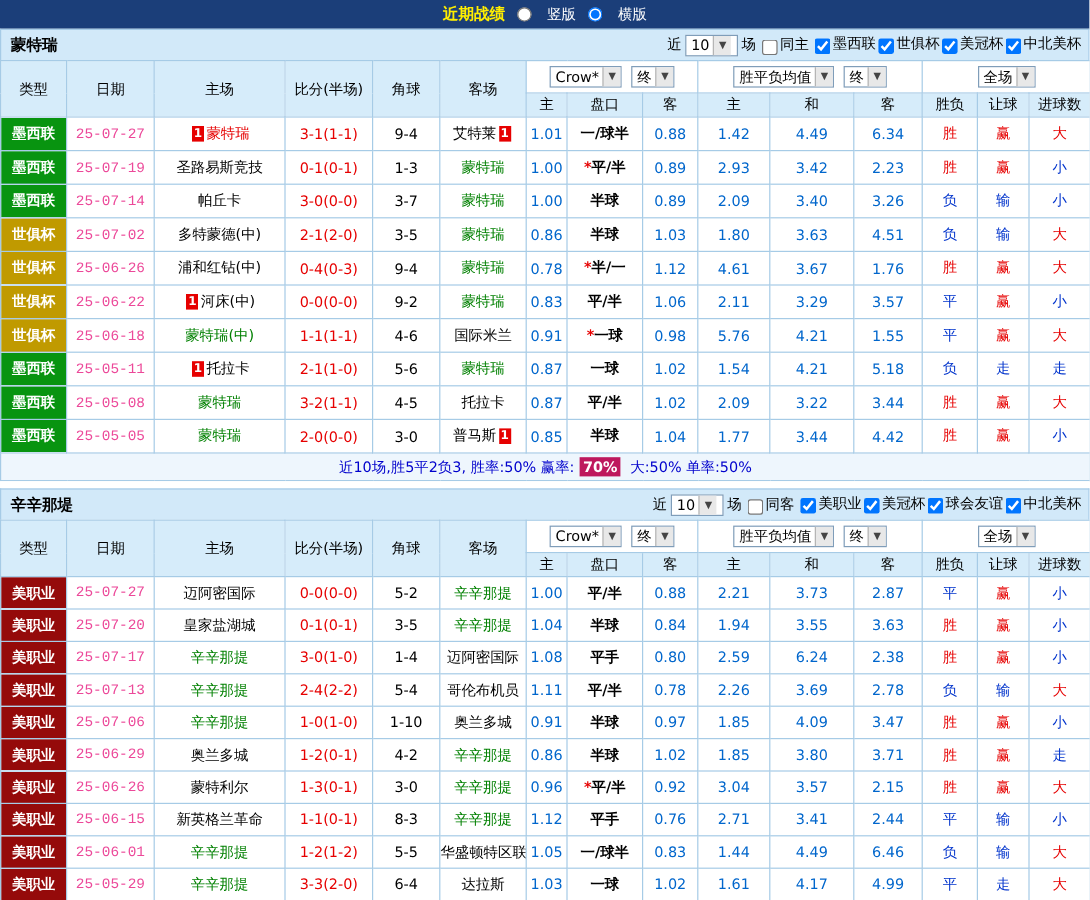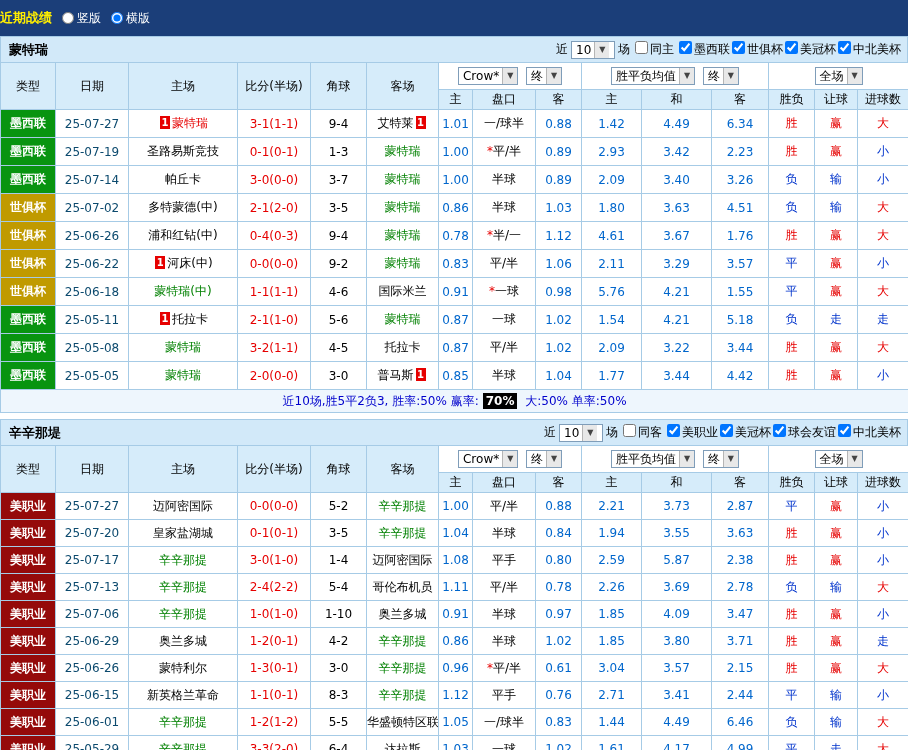--- a/index.html
+++ b/index.html
@@ -5,34 +5,34 @@
 <style>
   * { box-sizing: border-box; }
   html,body { margin:0; padding:0; }
   body {
     width:908px; height:750px; overflow:hidden; background:#fff;
     font-family:"DejaVu Sans","Liberation Sans",sans-serif;
     font-size:12px; color:#000;
   }
   
   .topbar {
-    height:36px; background:#1b3e79; color:#fff;
-    display:flex; align-items:center; gap:10px;
+    height:24px; background:#1b3e79; color:#fff;
+    display:flex; align-items:center; justify-content:center; gap:10px;
   }
   .tb-title { color:#ffee00; font-weight:bold; font-size:13px; }
-  .tb-radio { display:inline-flex; align-items:center; gap:3px; color:#fff; cursor:pointer; }
+  .tb-radio { display:inline-flex; align-items:center; gap:13px; color:#fff; cursor:pointer; }
   .tb-radio input { margin:0; width:12px; height:12px; }
   
   .sec-head {
     height:26px; background:#d2e9f9; border:1px solid #a6cbe6; border-bottom:none;
     display:flex; align-items:center; justify-content:space-between; padding:0 6px 0 8px;
   }
   .team-name { font-weight:bold; font-size:13px; }
   .filters { display:inline-flex; align-items:center; gap:3px; }
-  .filters .ck { display:inline-flex; align-items:flex-start; margin-left:2px; cursor:pointer; }
+  .filters .ck { display:inline-flex; align-items:flex-end; margin-left:2px; cursor:pointer; }
   .filters input[type=checkbox] { width:13px; height:13px; margin:0 2px 0 0; }
   
   .dd {
     display:inline-flex; align-items:center; border:1px solid #7f9db9; background:#fff;
     height:18px; padding-left:4px; color:#000; cursor:default; white-space:nowrap;
   }
   .dd .arr {
     display:inline-block; width:15px; height:16px; margin-left:3px;
     background:#e8e8e8; border-left:1px solid #b5b5b5;
     font-size:8px; line-height:16px; text-align:center; color:#444;
@@ -48,38 +48,38 @@
   .grid thead tr.h1 th { height:27px; }
   .grid thead tr.h2 th { height:20px; }
   .grid thead th.ddcell { background:#fff; }
   .ddcell .dd { margin:0 2px; }
   .s1 tbody td { height:28px; }
   .s2 tbody td { height:27px; }
   td.lg { color:#fff; font-weight:bold; }
   .lg-mx   { background:#089410; }
   .lg-club { background:#c09a00; }
   .lg-mls  { background:#950a0a; }
-  td.date  { color:#0c4a6e; }
+  td.date  { color:#ec4899;font-family:Liberation Mono, monospace; }
   td.team  { }
   .t-green { color:#008000; }
   .t-red   { color:#e60000; }
   td.score { color:#e60000; }
   td.odds  { color:#0066cc; }
-  td.hcp   { color:#000; }
+  td.hcp   { color:#000;font-weight:bold; }
   .star    { color:#e60000; }
   td.mark  { font-weight:normal; }
   .m-r { color:#e60000; }
   .m-b { color:#0033cc; }
   .card1 {
     display:inline-block; min-width:10px; height:13px; line-height:13px;
     background:#e60000; color:#fff; font-size:10px; font-weight:bold;
     padding:0 1px; margin:0 2px; vertical-align:1px;
   }
   tfoot tr.summary td { height:23px; background:#eef6fd; color:#0000cc; }
-  .pct { background:#000000; color:#fff; padding:1px 3px; margin:0 4px; font-weight:bold; }
+  .pct { background:#be185d; color:#fff; padding:1px 3px; margin:0 4px; font-weight:bold; }
   .gap { height:6px; background:#fff; }
 </style>
 </head>
 <body>
 
 <div class="topbar">
   <b class="tb-title">近期战绩</b>
   <label class="tb-radio">
     <input type="radio" name="layout" style="">
     <span>竖版</span>
@@ -498,21 +498,21 @@
         <td class="lg lg-mls">美职业</td>
         <td class="date">25-07-17</td>
         <td class="team t-green"><span>辛辛那提</span></td>
         <td class="score">3-0(1-0)</td>
         <td class="corner">1-4</td>
         <td class="team "><span>迈阿密国际</span></td>
         <td class="odds">1.08</td>
         <td class="hcp">平手</td>
         <td class="odds">0.80</td>
         <td class="odds">2.59</td>
-        <td class="odds">5.87</td>
+        <td class="odds">6.24</td>
         <td class="odds">2.38</td>
         <td class="mark m-r">胜</td>
         <td class="mark m-r">赢</td>
         <td class="mark m-b">小</td>
       </tr>
       <tr>
         <td class="lg lg-mls">美职业</td>
         <td class="date">25-07-13</td>
         <td class="team t-green"><span>辛辛那提</span></td>
         <td class="score">2-4(2-2)</td>
@@ -564,21 +564,21 @@
       </tr>
       <tr>
         <td class="lg lg-mls">美职业</td>
         <td class="date">25-06-26</td>
         <td class="team "><span>蒙特利尔</span></td>
         <td class="score">1-3(0-1)</td>
         <td class="corner">3-0</td>
         <td class="team t-green"><span>辛辛那提</span></td>
         <td class="odds">0.96</td>
         <td class="hcp"><span class="star">*</span>平/半</td>
-        <td class="odds">0.61</td>
+        <td class="odds">0.92</td>
         <td class="odds">3.04</td>
         <td class="odds">3.57</td>
         <td class="odds">2.15</td>
         <td class="mark m-r">胜</td>
         <td class="mark m-r">赢</td>
         <td class="mark m-r">大</td>
       </tr>
       <tr>
         <td class="lg lg-mls">美职业</td>
         <td class="date">25-06-15</td>

